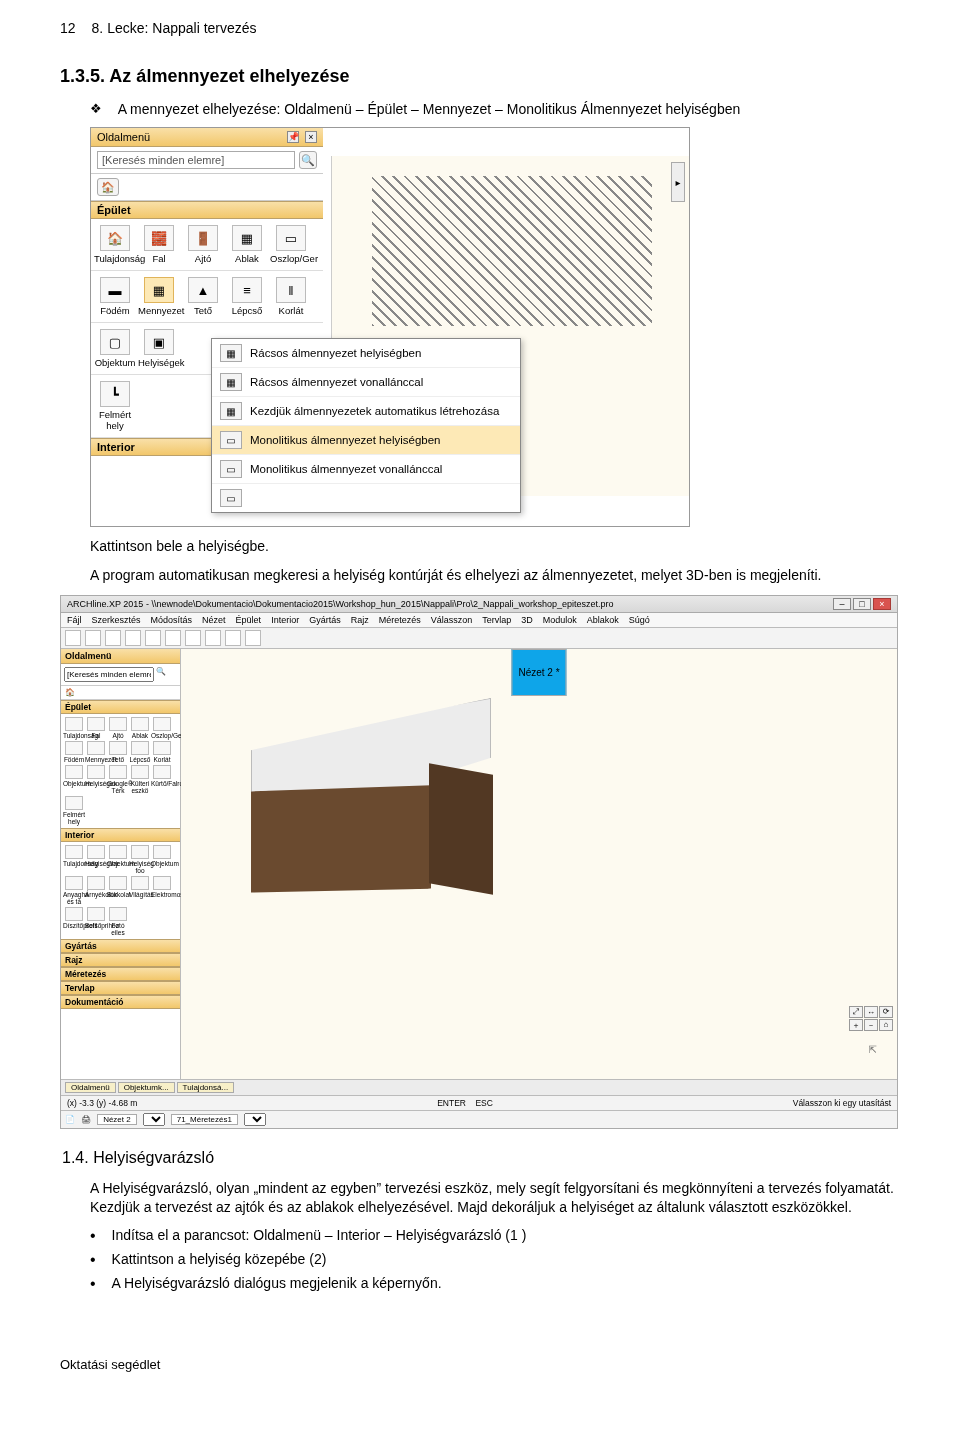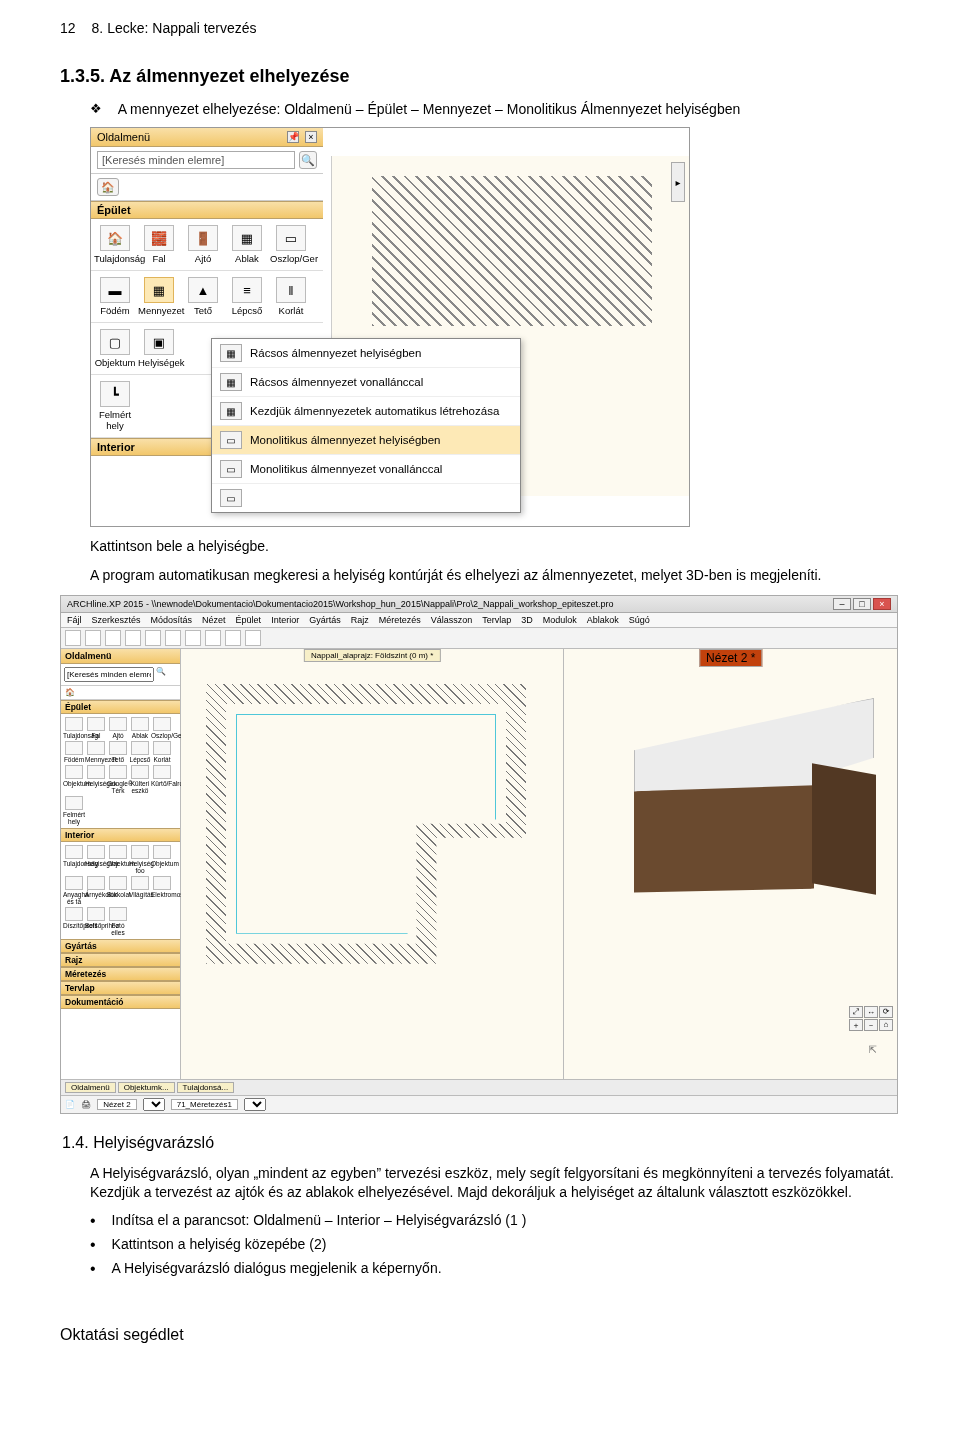--- a/index.html
+++ b/index.html
@@ -229,21 +229,21 @@
     position:absolute; top:30px; left:30px;
     width:260px;height:220px;
     border:1px solid #4ec7d9;
     clip-path: polygon(0 0,100% 0,100% 48%,66% 48%,66% 100%,0 100%);
   }
   .shot2 .view3d {
     flex:1; position:relative; background:#fdfaf0;
   }
   .shot2 .view3d .vt {
     position:absolute;top:0;left:50%;transform:translateX(-50%);
-    background:#c2410c;border:1px solid #aaa;padding:1px 6px;font-size:12px;
+    background:#0ea5e9;border:1px solid #aaa;padding:17px 6px;font-size:10px;
   }
   .shot2 .model3d {
     position:absolute; top:70px; left:40px; width:310px; height:220px;
   }
   .shot2 .model3d .top {
     position:absolute; top:0; left:30px; width:240px; height:100px;
     background:#ececec;
     transform:skewY(-10deg);
     clip-path: polygon(0 10%,100% 0,100% 60%,75% 68%,75% 100%,0 95%);
     border:1px solid #bbb;
@@ -273,21 +273,21 @@
   .shot2 .ruler-row{
     display:flex;gap:6px;padding:2px 4px;border-top:1px solid #bbb;background:#f3f3f3;font-size:8px;align-items:center;
   }
   .shot2 .ruler-row select{font-size:8px;}
   .shot2 .ruler-row .tabpill{border:1px solid #aaa;padding:0 5px;background:#fff;}
   .shot2 .navcluster{
     position:absolute;right:4px;bottom:48px;display:grid;grid-template-columns:repeat(3,14px);gap:1px;
   }
   .shot2 .navcluster span{width:14px;height:12px;border:1px solid #999;background:#f3f3f3;font-size:8px;text-align:center;}
 
-  .footer { font-size: 16px; margin-top: 48px; }
+  .footer { font-size: 13px; margin-top: 64px; }
 </style>
 </head>
 <body>
 
 <div class="page-header">
   <span class="num">12</span>
   <span>8. Lecke: Nappali tervezés</span>
 </div>
 
 <h2 class="subsection">1.3.5.  Az álmennyezet elhelyezése</h2>
@@ -587,28 +587,20 @@
             <div>Fotó eiles</div>
           </div>
         </div>
       <div class="sb-cat">Gyártás</div>
       <div class="sb-cat">Rajz</div>
       <div class="sb-cat">Méretezés</div>
       <div class="sb-cat">Tervlap</div>
       <div class="sb-cat">Dokumentáció</div>
     </div>
     <div class="views">
-      <div class="view2d">
-        <div class="vt">Nappali_alaprajz: Földszint (0 m) *</div>
-        <div class="plan">
-          <div class="outer"></div>
-          <div class="inner"></div>
-          <div class="cyan"></div>
-        </div>
-      </div>
       <div class="view3d">
         <div class="vt">Nézet 2 *</div>
         <div class="model3d">
           <div class="top"></div>
           <div class="sideA"></div>
           <div class="sideB"></div>
         </div>
         <div class="axes">⇱</div>
         <div class="navcluster">
           <span>⤢</span>
@@ -618,20 +610,29 @@
           <span>－</span>
           <span>⌂</span>
         </div>
       </div>
     </div>
   </div>
   <div class="tabs-bottom">
     <span>Oldalmenü</span>
     <span>Objektumk...</span>
     <span>Tulajdonsá...</span>
+  </div>
+  <div class="statusbar">
+    <span>(x) -3.3   (y) -4.68 m</span>
+    <span>
+      <span>ENTER</span>
+      &nbsp;&nbsp;
+      <span>ESC</span>
+    </span>
+    <span>Válasszon ki egy utasítást</span>
   </div>
   <div class="ruler-row">
     <span>📄</span>
     <span>🖨</span>
     <span class="tabpill">Nézet 2</span>
     <select><option></option></select>
     <span class="tabpill">71_Méretezés1</span>
     <select><option></option></select>
   </div>
 </div>

